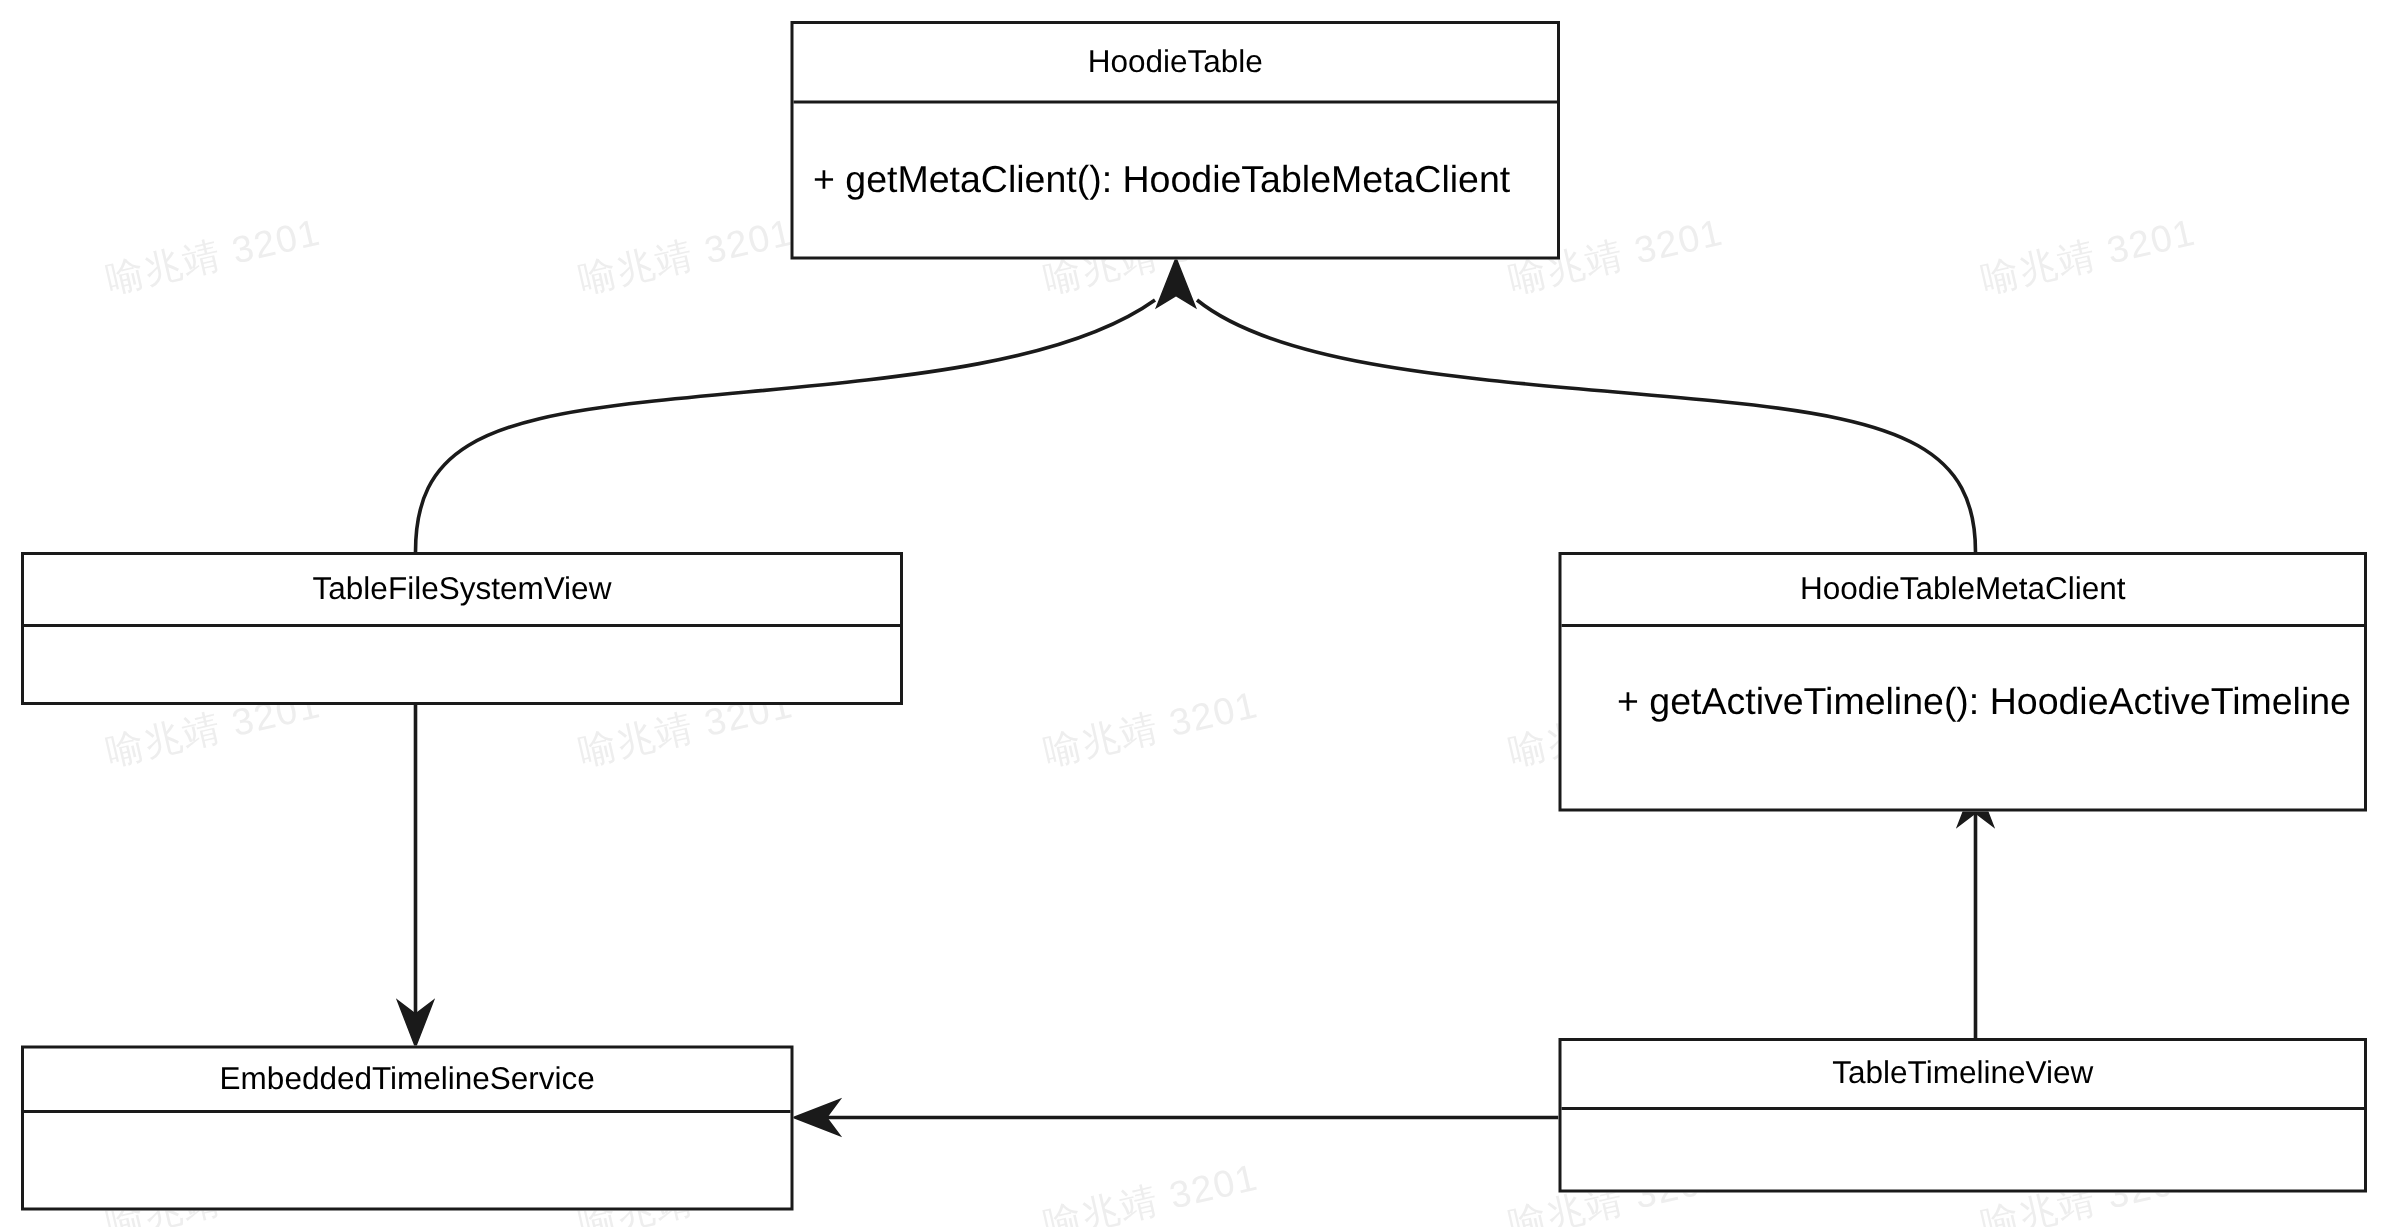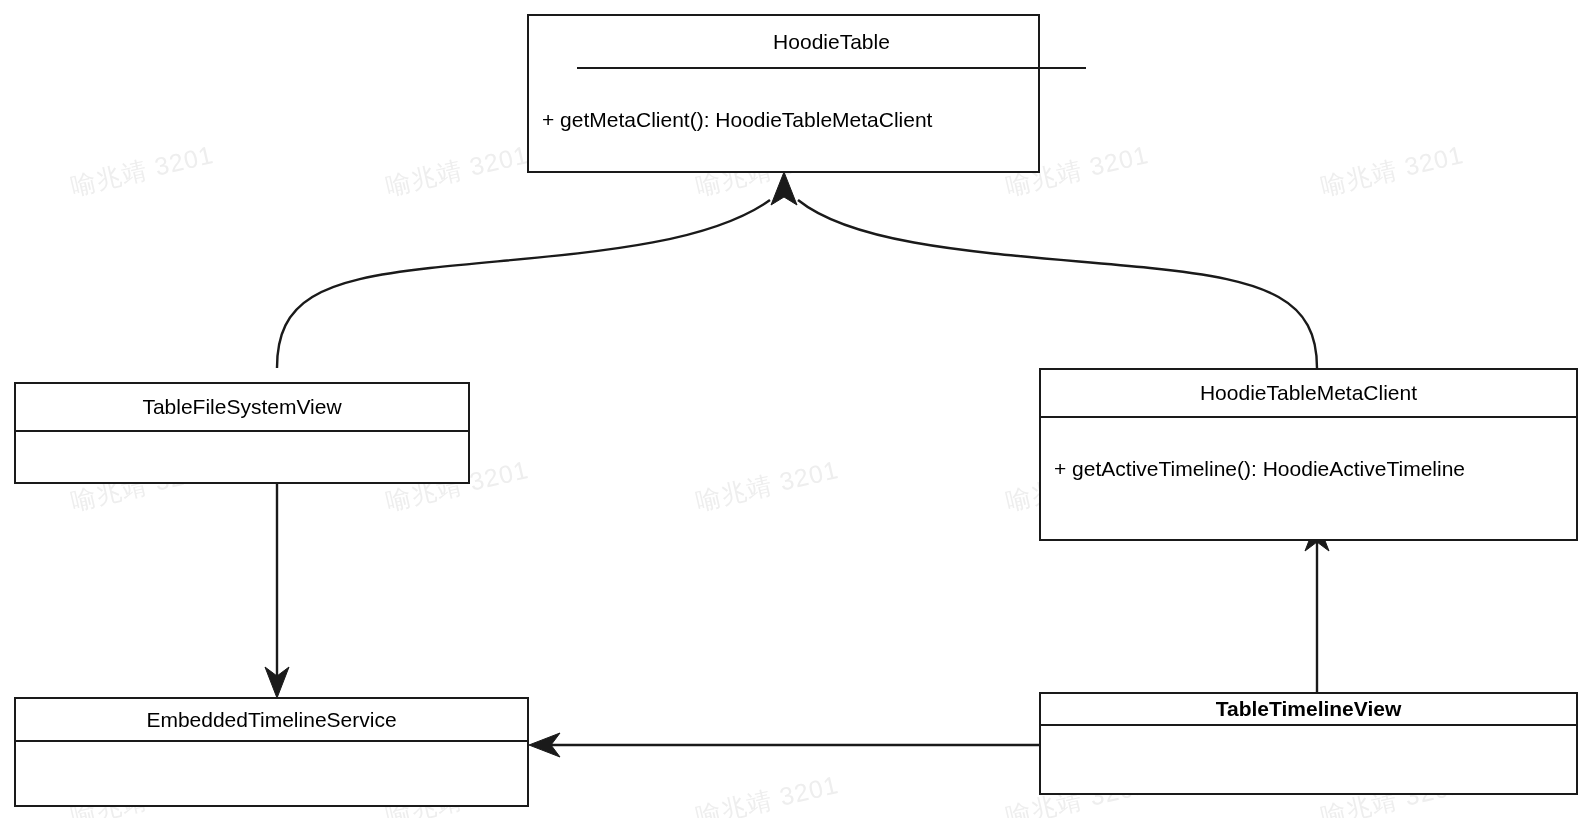--- a/index.html
+++ b/index.html
@@ -68,53 +68,53 @@
   }
   .uml-members {
     box-sizing: border-box;
     width: 100%;
     display: flex;
     flex-direction: column;
     justify-content: center;
   }
   .uml-member {
     box-sizing: border-box;
-    font-size: 21px;
+    font-size: 25px;
     color: #000000;
     padding-left: 13px;
     white-space: nowrap;
     display: flex;
     align-items: center;
     text-align: center;
   }
   .uml-members.empty {
     display: block;
   }
 
   
   #class-hoodie-table      { left: 527px; top: 14px;  width: 513px; height: 159px; }
-  #class-hoodie-table .uml-title   { height: 53px; margin-left: 48px; }
+  #class-hoodie-table .uml-title   { height: 53px; }
   #class-hoodie-table .uml-members { height: 102px; }
   #class-hoodie-table .uml-member  { height: 51px; }
 
-  #class-table-file-system-view      { left: 14px;  top: 368px; width: 456px; height: 102px; margin-top: 14px; }
+  #class-table-file-system-view      { left: 14px;  top: 368px; width: 588px; height: 102px; }
   #class-table-file-system-view .uml-title   { height: 48px; }
   #class-table-file-system-view .uml-members { height: 50px; }
 
   #class-hoodie-table-meta-client      { left: 1039px; top: 368px; width: 539px; height: 173px; }
   #class-hoodie-table-meta-client .uml-title   { height: 48px; }
   #class-hoodie-table-meta-client .uml-members { height: 101px; }
-  #class-hoodie-table-meta-client .uml-member  { height: 50px; }
+  #class-hoodie-table-meta-client .uml-member  { height: 50px; margin-left: 24px; }
 
   #class-embedded-timeline-service      { left: 14px;  top: 697px; width: 515px; height: 110px; }
   #class-embedded-timeline-service .uml-title   { height: 43px; }
   #class-embedded-timeline-service .uml-members { height: 51px; }
 
   #class-table-timeline-view      { left: 1039px; top: 692px; width: 539px; height: 103px; }
-  #class-table-timeline-view .uml-title   { height: 32px; font-weight: bold; }
+  #class-table-timeline-view .uml-title   { height: 46px; }
   #class-table-timeline-view .uml-members { height: 53px; }
 </style>
 </head>
 <body>
 
 <div id="canvas">
 
   <div id="watermark-layer">
     <div class="watermark" style="left:75px; top:170px;">喻兆靖 3201</div>
     <div class="watermark" style="left:390px; top:170px;">喻兆靖 3201</div>

